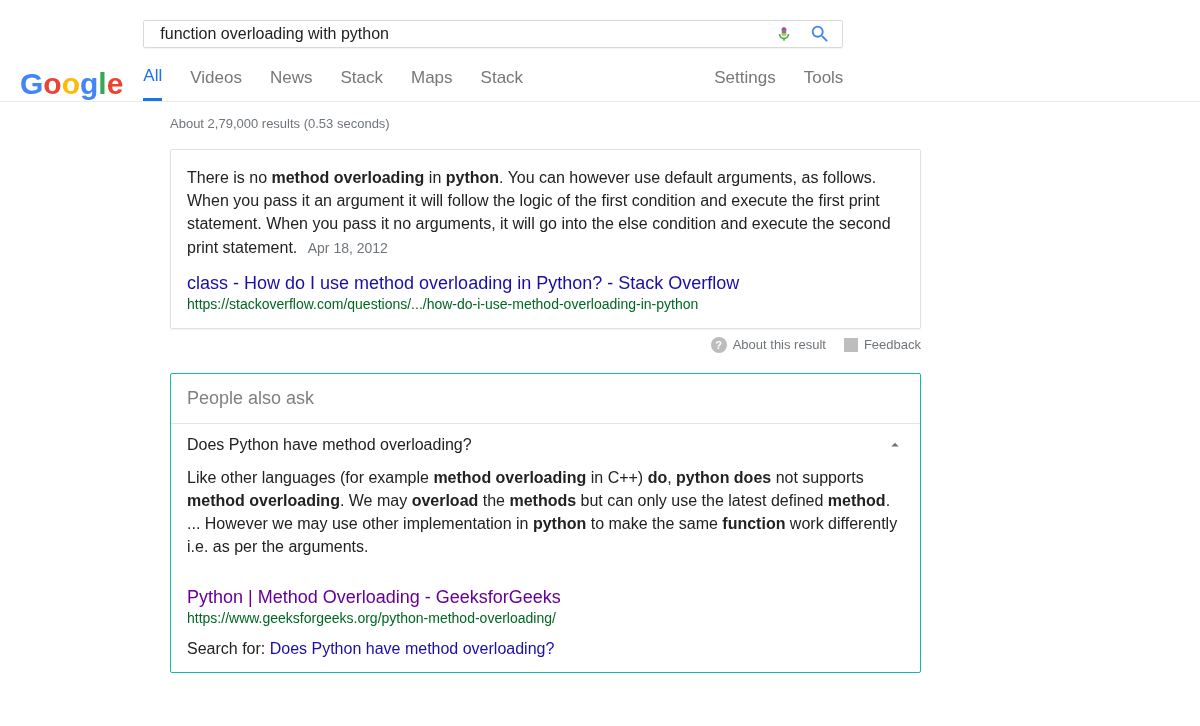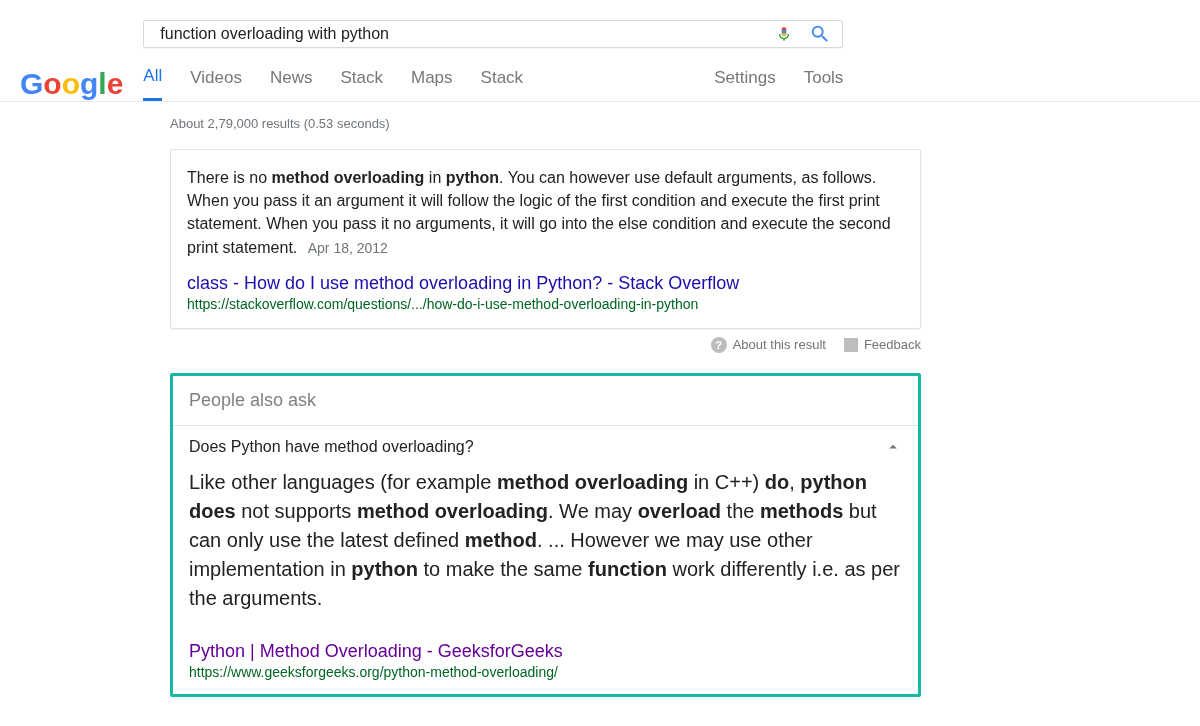--- a/index.html
+++ b/index.html
@@ -25,25 +25,25 @@
   .right-tools .tab:last-child { margin-right: 0; }
   .content { margin-left: 170px; width: 751px; padding-top: 14px; padding-bottom: 40px; }
   .stats { color: #70757a; font-size: 13px; margin-bottom: 18px; }
   .card { border: 1px solid #dfe1e5; border-radius: 2px; padding: 16px; box-shadow: 0 1px 2px rgba(0,0,0,0.05); }
   .snippet-text { font-size: 16px; line-height: 1.45; color: #222; }
   .snippet-date { color: #70757a; font-size: 14px; }
   .result-title { color: #1a0dab; font-size: 18px; margin-top: 14px; display: block; cursor: pointer; }
   .result-url { color: #006621; font-size: 14px; margin-top: 2px; }
   .meta-row { display: flex; justify-content: flex-end; align-items: center; font-size: 13px; color: #70757a; margin-top: 8px; gap: 18px; }
   .meta-item { display: flex; align-items: center; gap: 6px; cursor: pointer; }
-  .paa { border: 3px solid #14b8a6; border-radius: 2px; margin-top: 20px; }
+  .paa { border: 1px solid #14b8a6; border-radius: 2px; margin-top: 20px; }
   .paa-header { font-size: 18px; color: #808080; padding: 14px 16px; }
   .paa-q { border-top: 1px solid #e5e5e5; padding: 12px 16px; font-size: 16px; color: #222; display: flex; justify-content: space-between; align-items: center; cursor: pointer; }
   .paa-body { padding: 0 16px 14px 16px; }
-  .paa-snippet { font-size: 20px; line-height: 1.45; color: #222; }
+  .paa-snippet { font-size: 16px; line-height: 1.45; color: #222; }
   .paa-title { color: #660099; font-size: 18px; margin-top: 28px; display: block; cursor: pointer; }
   .searchfor { font-size: 16px; color: #222; margin-top: 14px; }
   .searchfor a { color: #1a0dab; cursor: pointer; }
   .chev { width: 18px; height: 18px; }
   .help-icon { width:16px; height:16px; border-radius:50%; background:#bdbdbd; color:#fff; font-size:11px; display:inline-flex; align-items:center; justify-content:center; font-weight:bold; }
   .fb-icon { width:14px; height:14px; background:#bdbdbd; display:inline-block; }
 </style>
 </head>
 <body>
 
@@ -113,15 +113,18 @@
       <svg class="chev" viewBox="0 0 24 24">
           <path fill="#70757a" d="M7 14l5-5 5 5z"></path>
         </svg>
     </div>
     <div class="paa-body">
       <div class="paa-snippet">
         <span>Like other languages (for example </span><b>method overloading</b><span> in C++) </span><b>do</b><span>, </span><b>python does</b><span> not supports </span><b>method overloading</b><span>. We may </span><b>overload</b><span> the </span><b>methods</b><span> but can only use the latest defined </span><b>method</b><span>. ... However we may use other implementation in </span><b>python</b><span> to make the same </span><b>function</b><span> work differently i.e. as per the arguments.</span>
       </div>
       <a class="paa-title">Python | Method Overloading - GeeksforGeeks</a>
       <div class="result-url">https://www.geeksforgeeks.org/python-method-overloading/</div>
+      <div class="searchfor">
+        <span>Search for: </span><a>Does Python have method overloading?</a>
+      </div>
     </div>
   </div>
 </div>
 
 </body></html>

